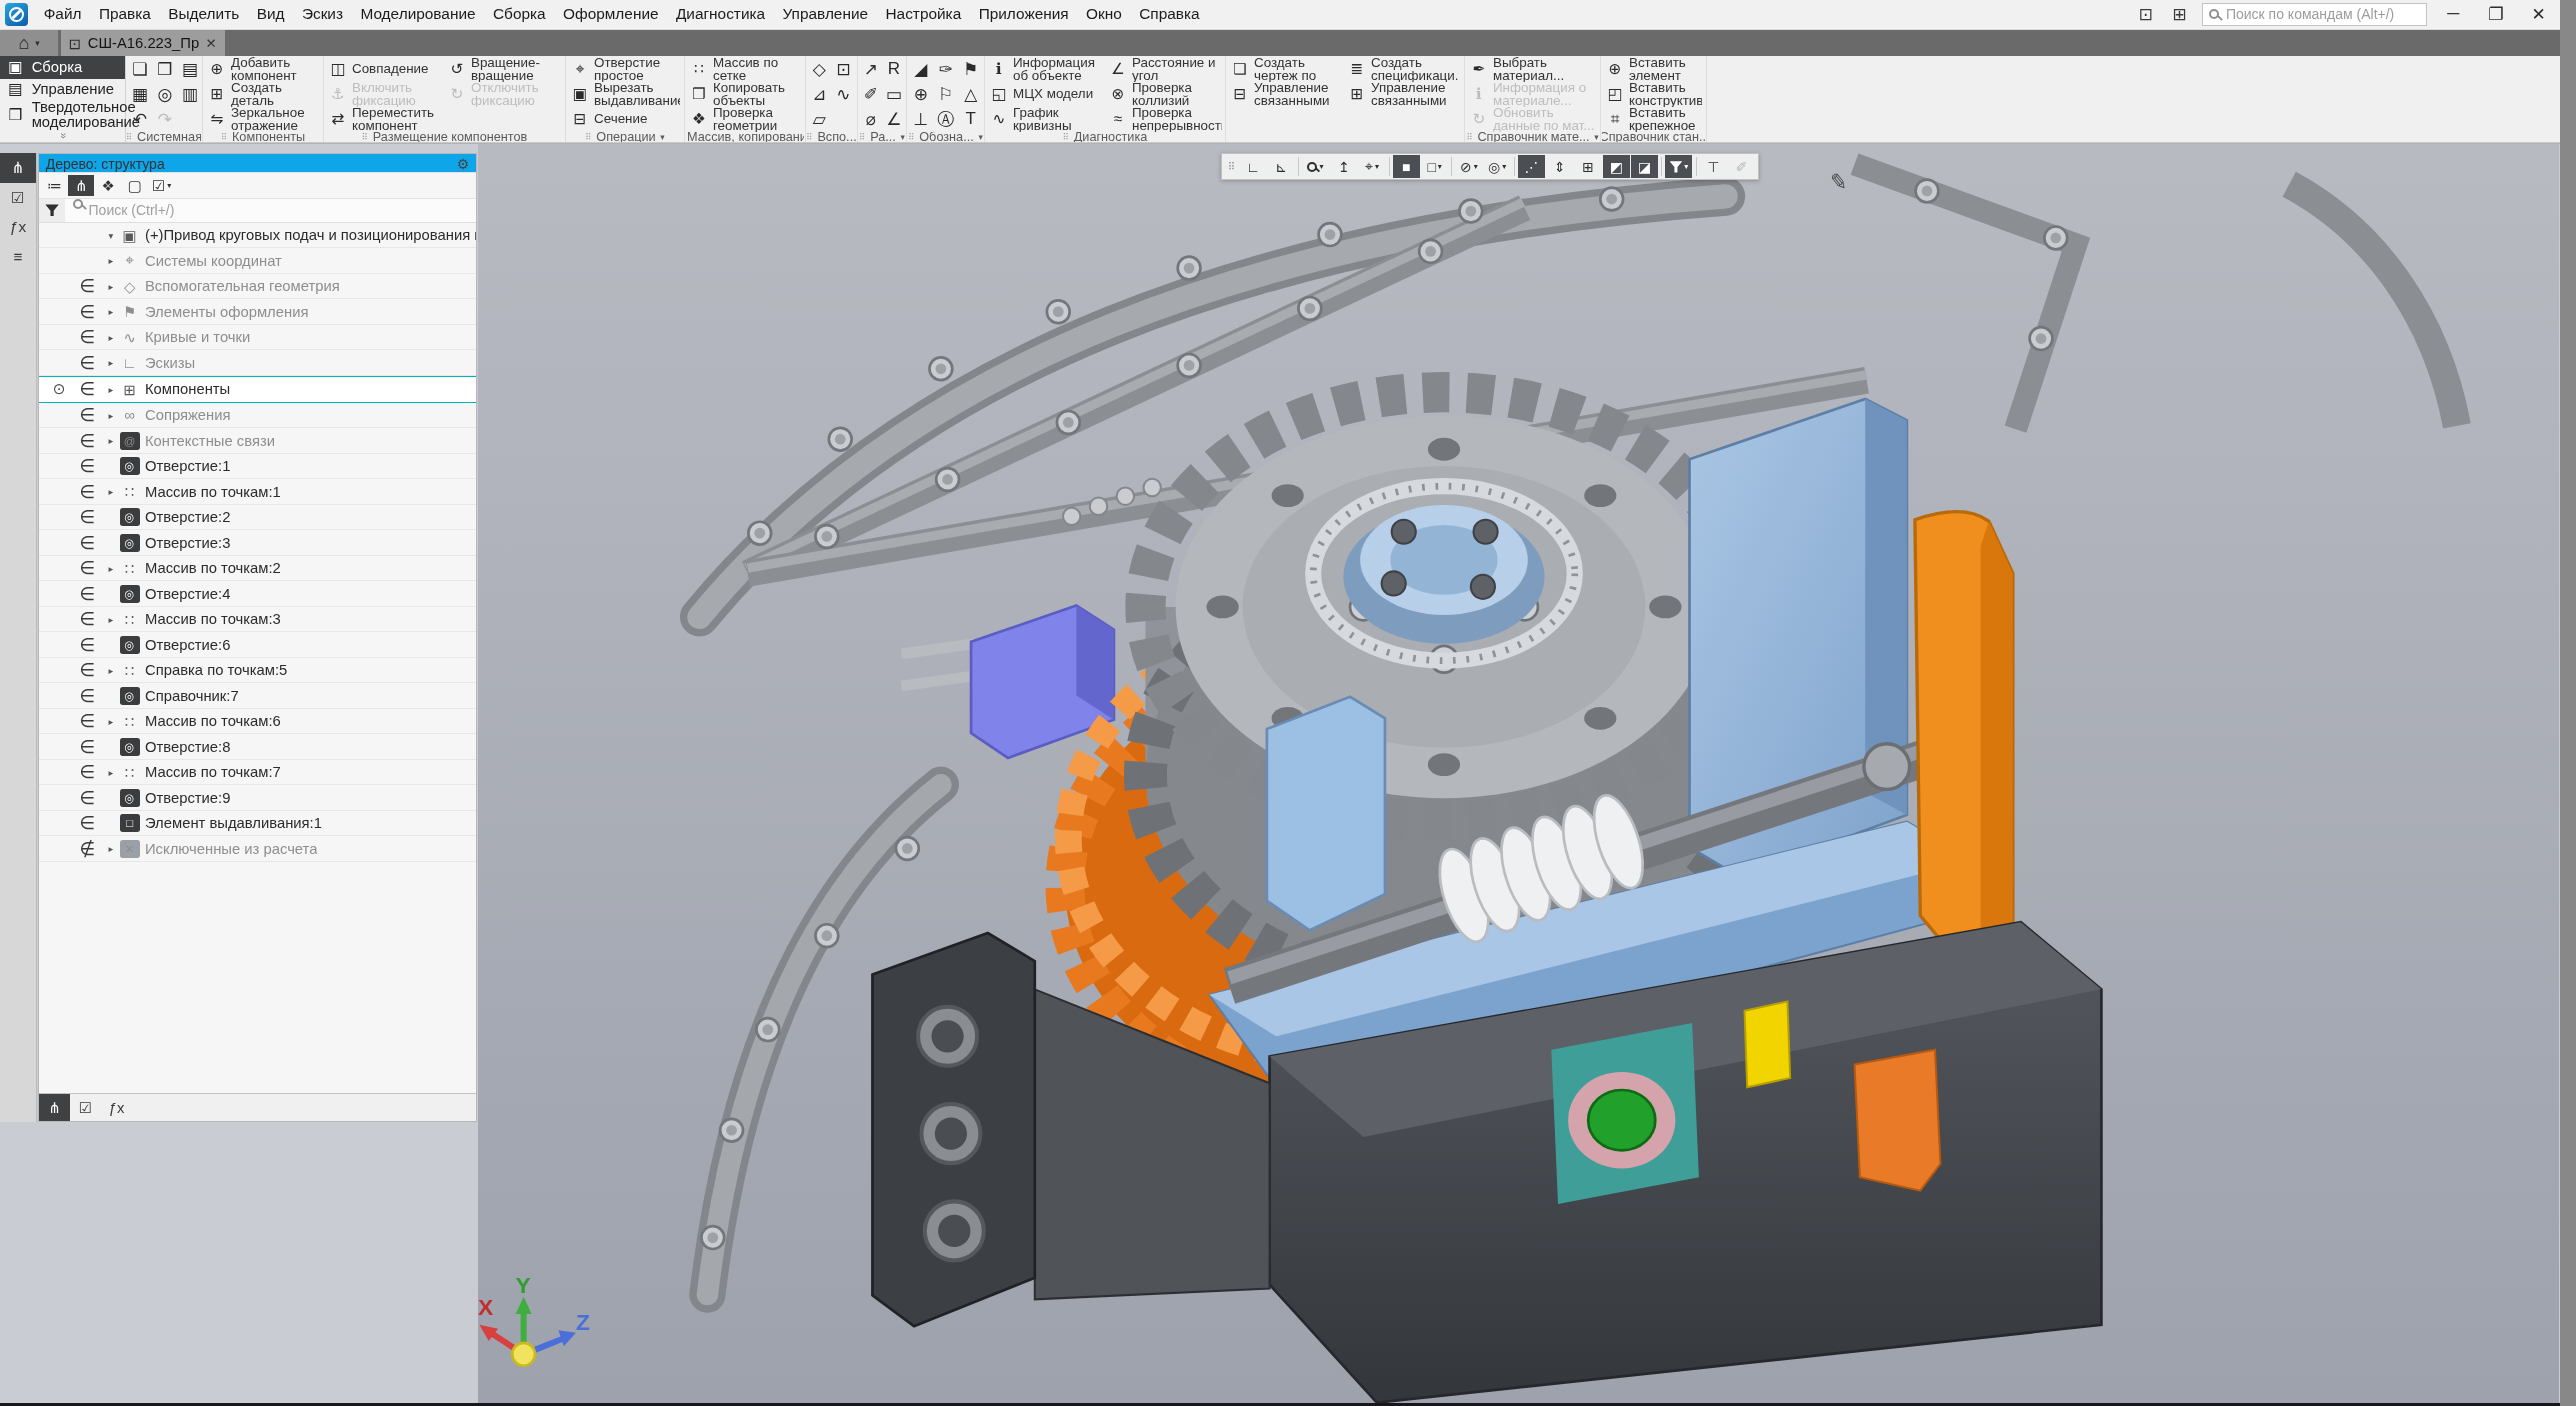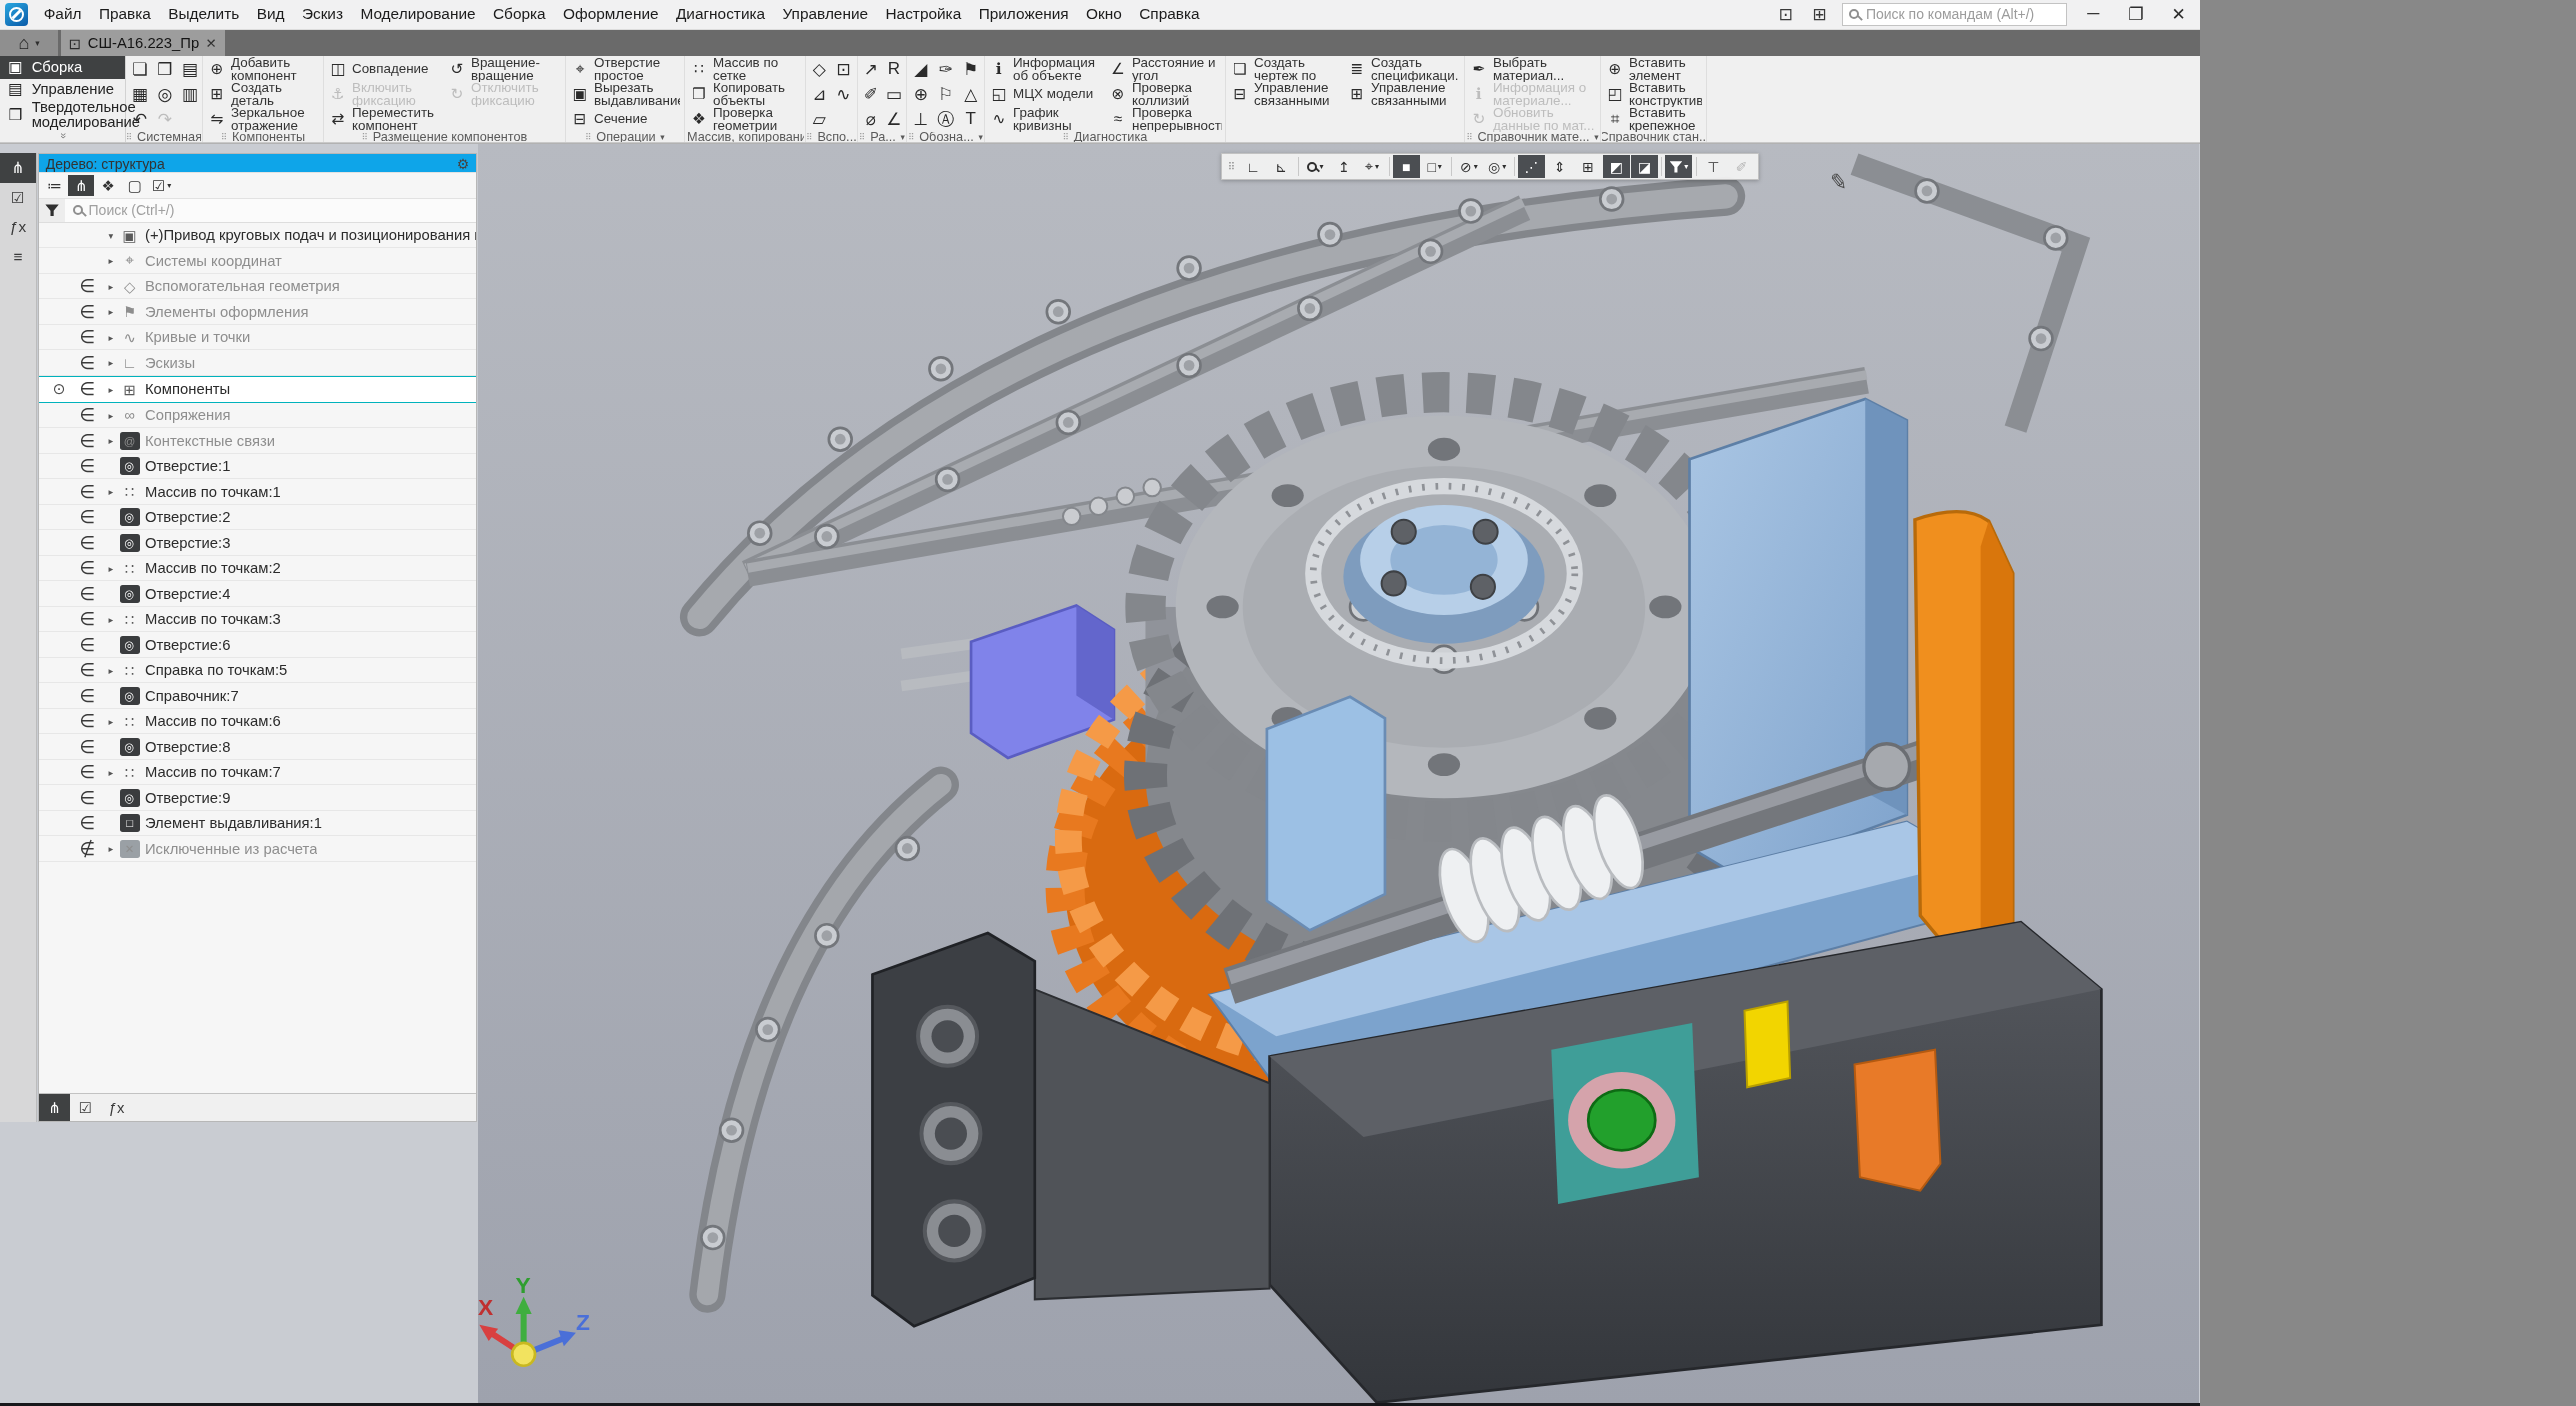--- a/index.html
+++ b/index.html
@@ -1,17 +1,17 @@
 <!DOCTYPE html>
 <html style="font-size:10.7px"><head>
 <meta charset="utf-8">
 <style>
   *{box-sizing:border-box;margin:0;padding:0}
   html,body{background:#888}
-  .app{position:relative;width:2200px;height:1407px;background:#f0f0f0;
+  .app{position:relative;width:2560px;height:1407px;background:#f0f0f0;
        font-family:"Liberation Sans","DejaVu Sans",sans-serif;overflow:hidden;
        outline:1.3px solid #232428;outline-offset:-1.3px}
 
   
   .menubar{position:absolute;left:0;top:0;right:0;height:29.5px;background:#f1f1f2;
            display:flex;align-items:center;padding-left:4px;border-bottom:0.7px solid #dcdcdc}
   .logo{width:23px;height:23px;border-radius:4px;margin:0 6.7px 0 1.3px;position:relative;
         background:linear-gradient(145deg,#2aa7e0,#0a5aa8);flex:0 0 23px}
   .logo::before{content:"";position:absolute;inset:4px;border:2px solid #fff;border-radius:50%}
   .logo::after{content:"";position:absolute;left:6px;top:10px;width:10.7px;height:2.7px;background:#fff;transform:rotate(-45deg)}
@@ -73,21 +73,21 @@
   .treepanel{position:absolute;left:38px;top:9.4px;width:439px;height:969px;background:#f6f6f6;
              border:0.7px solid #b7b7b7;display:flex;flex-direction:column}
   .tp-header{height:19px;background:#0ea5e9;display:flex;align-items:flex-end;padding:0 6.7px;
              font-size:14px;color:#333;border-bottom:0.7px solid #e2e2e2}
   .tp-gear{margin-left:auto;font-size:14px;color:#444}
   .tp-toolbar{height:25.5px;display:flex;align-items:center;gap:1.3px;padding:0 2.7px;border-bottom:0.7px solid #e2e2e2}
   .tbtn{min-width:25.5px;height:21.5px;display:inline-flex;align-items:center;justify-content:center;gap:2px;
         font-size:14.8px;color:#333}
   .tbtn.active{background:#3f4142;color:#fff}
   .tbtn.dd::after{content:"▾";font-size:8px}
-  .tp-search{height:24px;display:flex;align-items:center;border-bottom:0.7px solid #ddd;background:#fbfbfb}
+  .tp-search{height:24px;display:flex;border-bottom:0.7px solid #ddd;background:#fbfbfb}
   .funnel-btn{width:29.5px;height:100%;display:flex;align-items:center;justify-content:center;background:#ededed}
   .funnel-ic{width:13.4px;height:12px;background:#2f2f2f;clip-path:polygon(0 0,100% 0,62% 52%,62% 100%,38% 100%,38% 52%)}
   .tp-search .mag-ic{margin:0 5.4px 0 8px}
   .tp-search input{border:0;outline:0;background:transparent;width:100%;font:14px "Liberation Sans",sans-serif;color:#333}
   .tp-search input::placeholder{color:#a0a0a0}
   .tree{flex:1;overflow:hidden}
   .trow{display:flex;align-items:center;height:25.5px;border-bottom:0.7px solid #e7e7e7;padding-left:6.7px;background:#f6f6f6}
   .t-eye{width:27px;font-size:15.4px;color:#4c4c4c;text-align:center;flex:0 0 27px}
   .t-badge{width:29.5px;font-size:18px;color:#3a3a3a;text-align:center;flex:0 0 29.5px}
   .t-arrow{width:17.4px;font-size:9.4px;color:#555;text-align:center;flex:0 0 17.4px}

